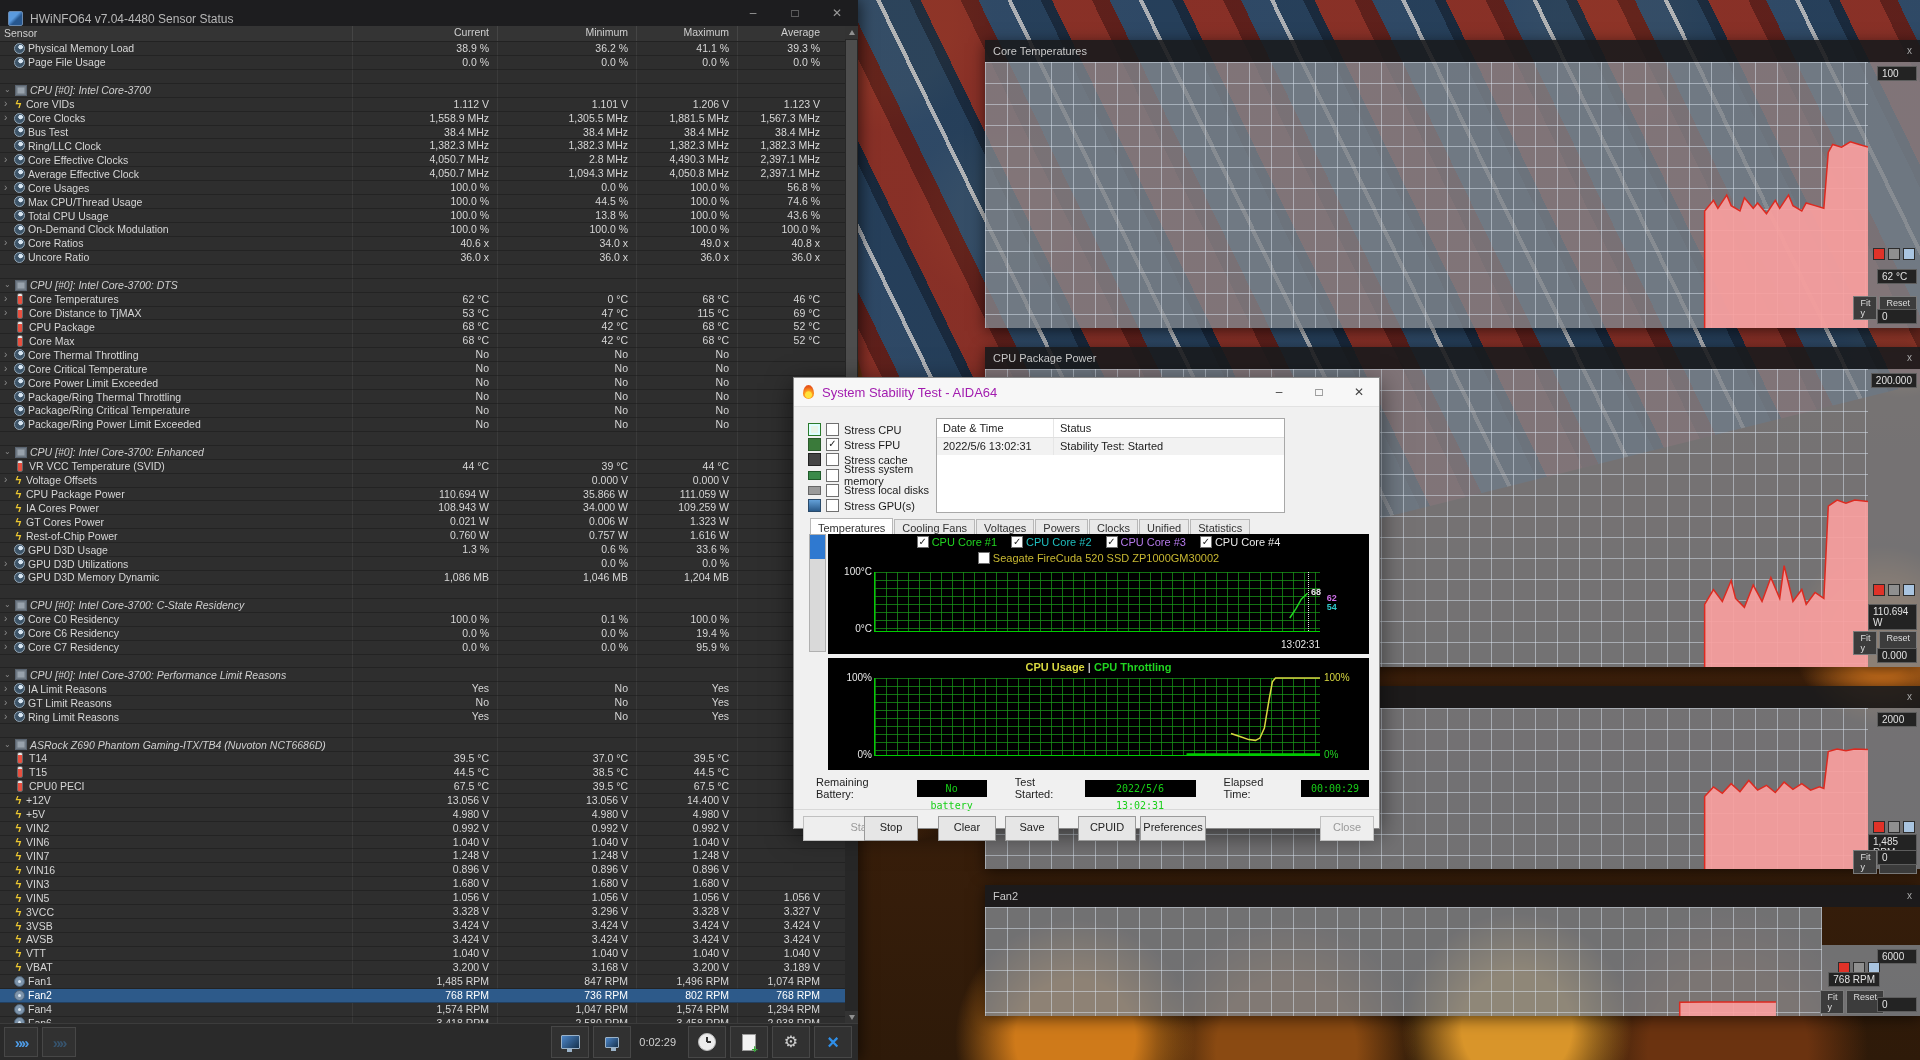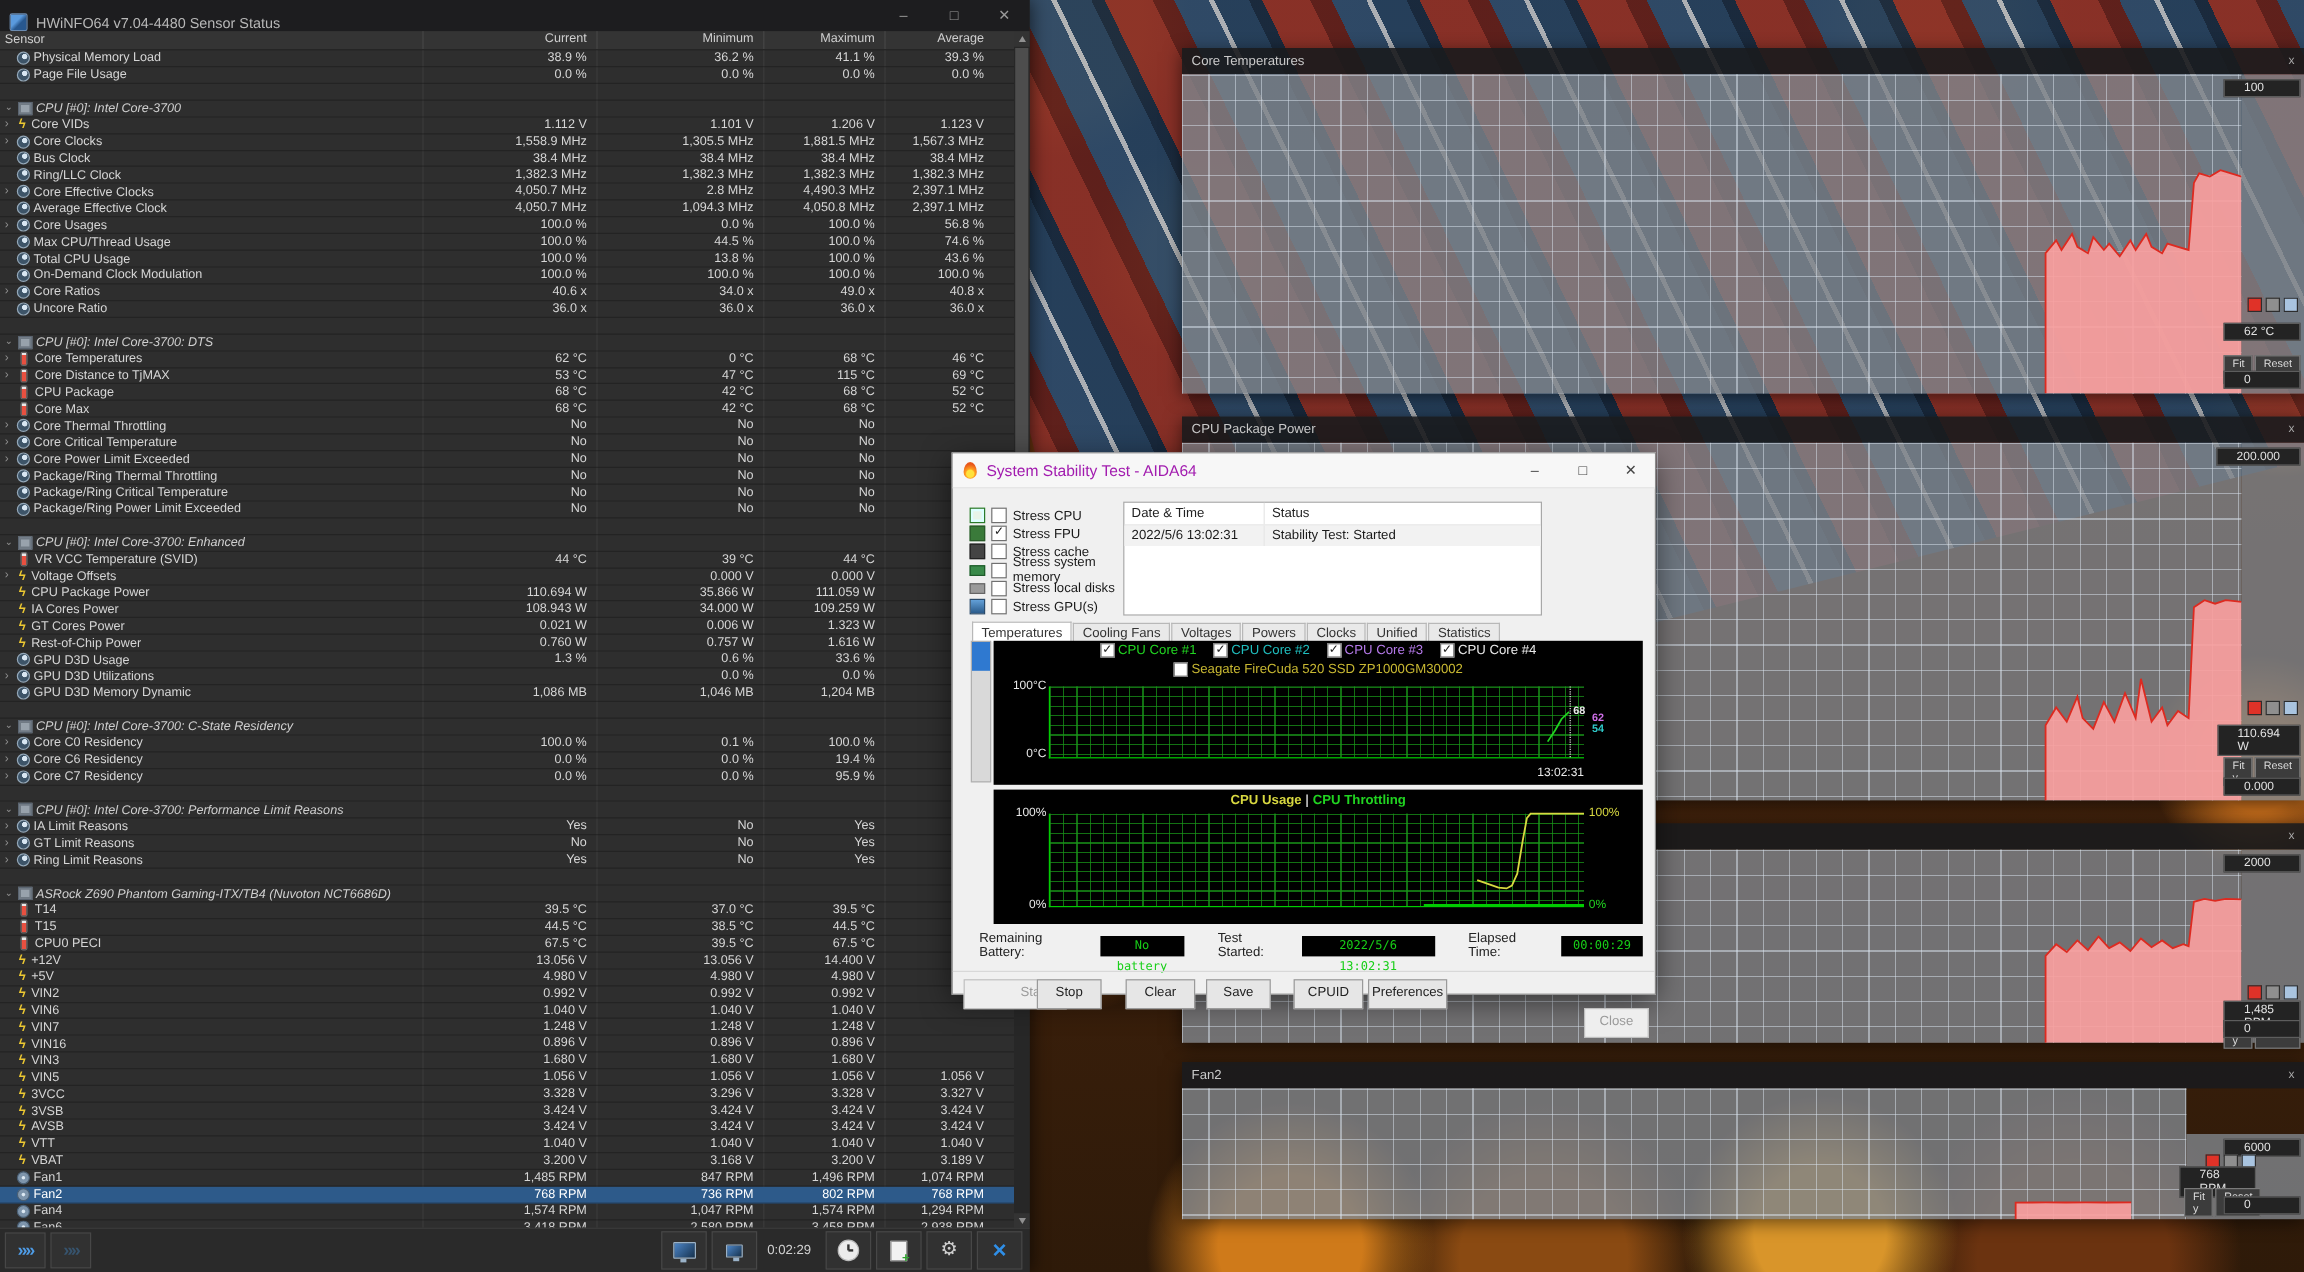--- a/index.html
+++ b/index.html
@@ -35,21 +35,21 @@
   .gwin .tb .gx{margin-left:auto;color:#a8a8a8;font-size:10px;cursor:default;}
   .gwin .gbody{position:absolute;top:22px;left:0;right:0;bottom:0;display:flex;}
   .gwin .plot{position:relative;flex:1;background:rgba(127,132,138,.82);
     background-image:
       repeating-linear-gradient(to right, rgba(219,229,240,.5) 0 1px, rgba(0,0,0,0) 1px 22px),
       repeating-linear-gradient(to bottom, rgba(219,229,240,.5) 0 1px, rgba(0,0,0,0) 1px 21px);}
   .gwin .plot svg{position:absolute;inset:0;width:100%;height:100%;}
   .gwin .side{position:relative;width:52px;background:rgba(127,132,138,.82);}
   .gwin.short .side{width:98px;margin-top:38px;}
   .gbox{position:absolute;right:3px;background:#232323;border:1px solid #5d5d5d;
-    color:#e2e2e2;font-size:10px;padding:1px 16px;min-width:30px;text-align:left;}
+    color:#e2e2e2;font-size:10px;padding:1px 4px;min-width:30px;text-align:left;}
   .gmax{top:4px;} .gmin{bottom:4px;}
   .gleg{position:absolute;right:5px;display:flex;gap:3px;top:70%;}
   .gleg .sq{width:10px;height:10px;border:1px solid #2d2d2d;}
   .sq.red{background:#e03228;} .sq.gry{background:#8f8f8f;} .sq.blu{background:#a9c4e0;}
   .gval{top:78%;} .gfits{position:absolute;right:3px;top:88%;display:flex;gap:2px;}
   .gfits span{background:#3c3c3c;border:1px solid #7a7a7a;color:#ddd;font-size:9px;
     padding:1px 6px;cursor:default;}
   .gwin.short .gleg{top:24%;right:40px;} .gwin.short .gval{top:38%;right:40px;}
   .gwin.short .gfits{top:64%;right:36px;}
   #gw1 .gleg{top:72%;} #gw1 .gval{top:79%;} #gw1 .gfits{top:88%;}
@@ -381,21 +381,21 @@
           </div>
           <span class="cv c0">1,558.9 MHz</span>
           <span class="cv c1">1,305.5 MHz</span>
           <span class="cv c2">1,881.5 MHz</span>
           <span class="cv c3">1,567.3 MHz</span>
         </div>
         <div class="srow">
           <div class="lab">
             <span class="arr"></span>
             <span class="ic ic-gauge"></span>
-            <span>Bus Clock</span>
+            <span>Bus Test</span>
           </div>
           <span class="cv c0">38.4 MHz</span>
           <span class="cv c1">38.4 MHz</span>
           <span class="cv c2">38.4 MHz</span>
           <span class="cv c3">38.4 MHz</span>
         </div>
         <div class="srow">
           <div class="lab">
             <span class="arr"></span>
             <span class="ic ic-gauge"></span>
@@ -1216,16 +1216,16 @@
         <span class="sbox">00:00:29</span>
       </div>
     <div class="asep"></div>
     <div class="abtns" id="abtns">
         <span class="ab dis" style="left: 9px; width: 52px; padding-left: 32px;">Start</span>
         <span class="ab" style="left: 70px; width: 52px;">Stop</span>
         <span class="ab" style="left: 144px; width: 56px;">Clear</span>
         <span class="ab" style="left: 211px; width: 52px;">Save</span>
         <span class="ab" style="left: 284px; width: 56px;">CPUID</span>
         <span class="ab" style="left: 346px; width: 64px;">Preferences</span>
-        <span class="ab dis" style="left: 526px; width: 52px; margin-top: 24px;">Close</span>
+        <span class="ab dis" style="left: 526px; width: 52px;">Close</span>
       </div>
   </div>
 </div>
 
 </body></html>

